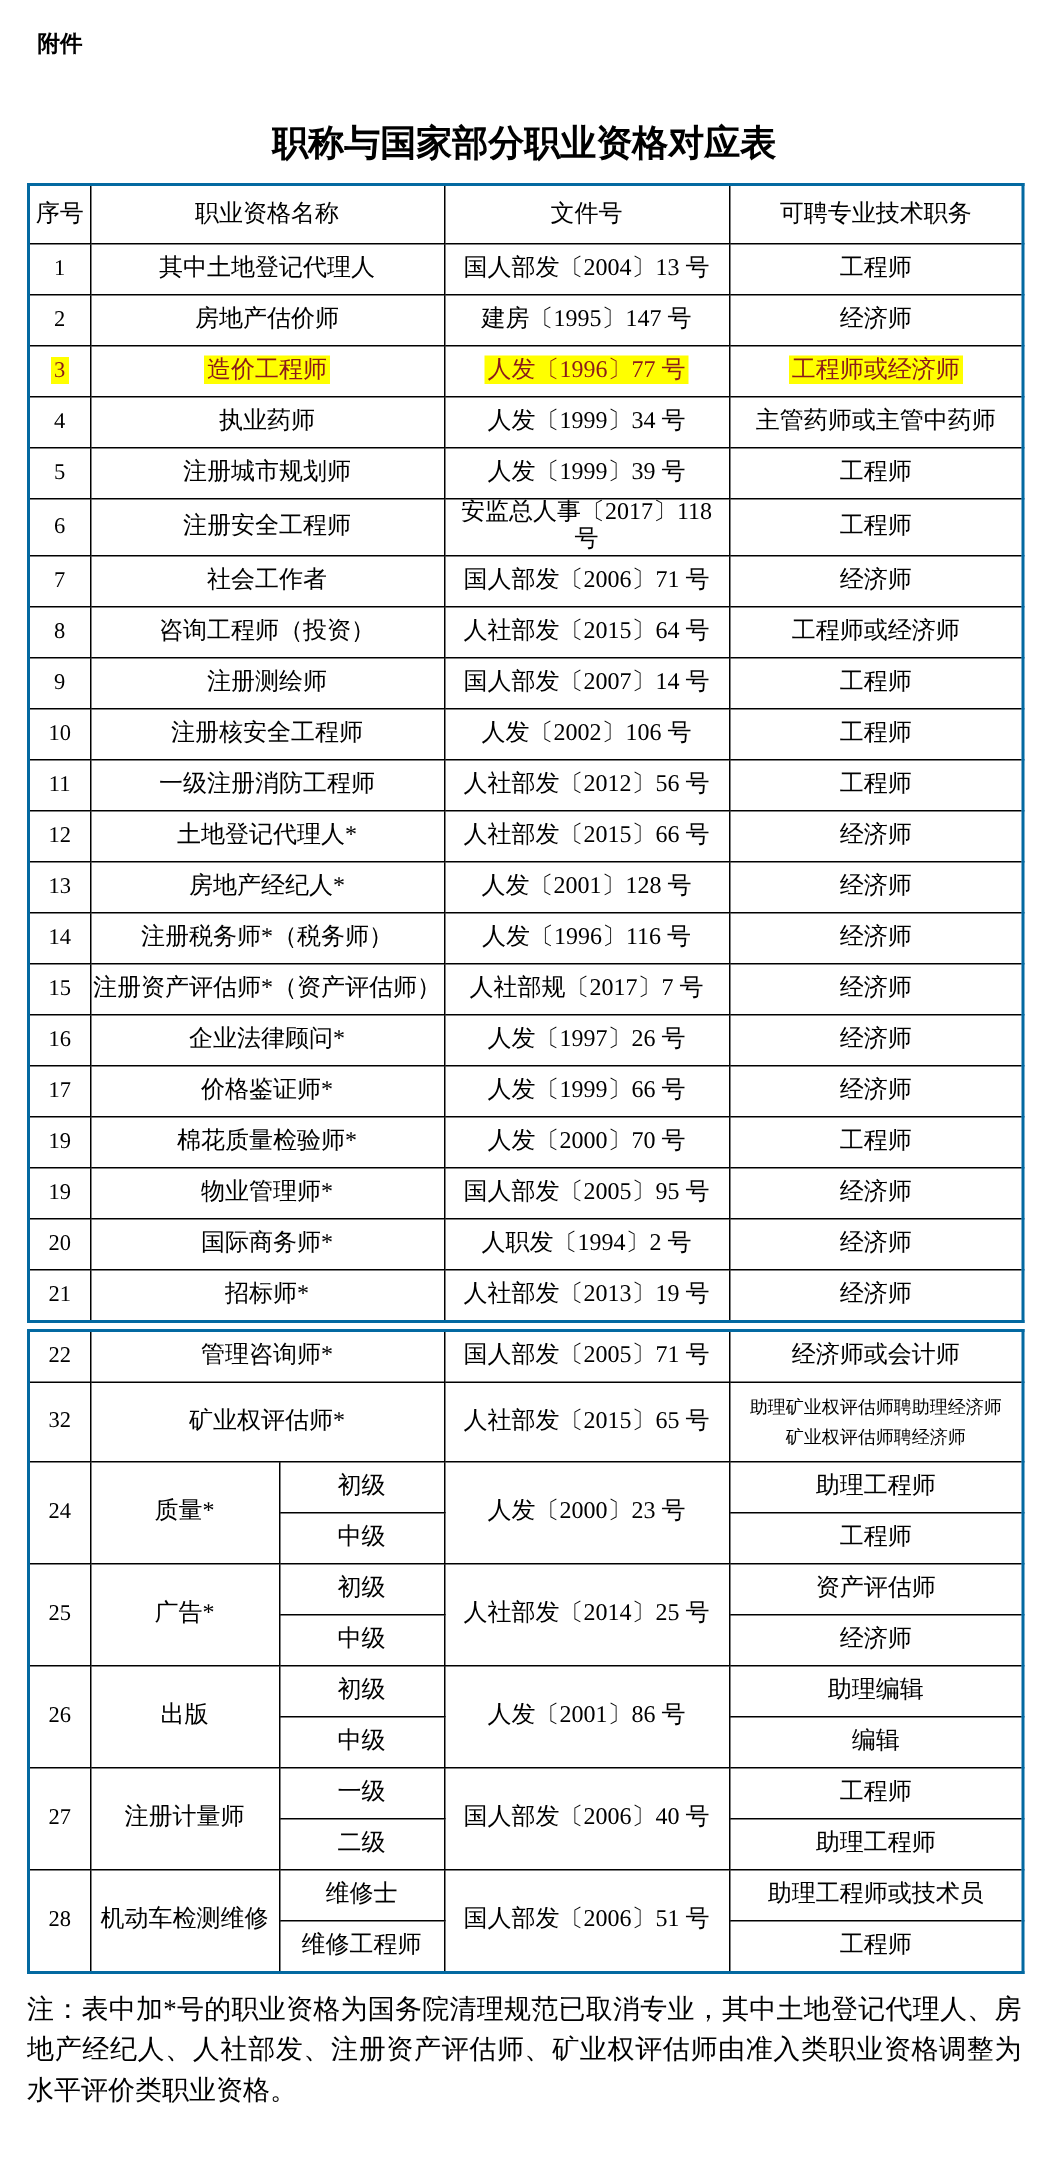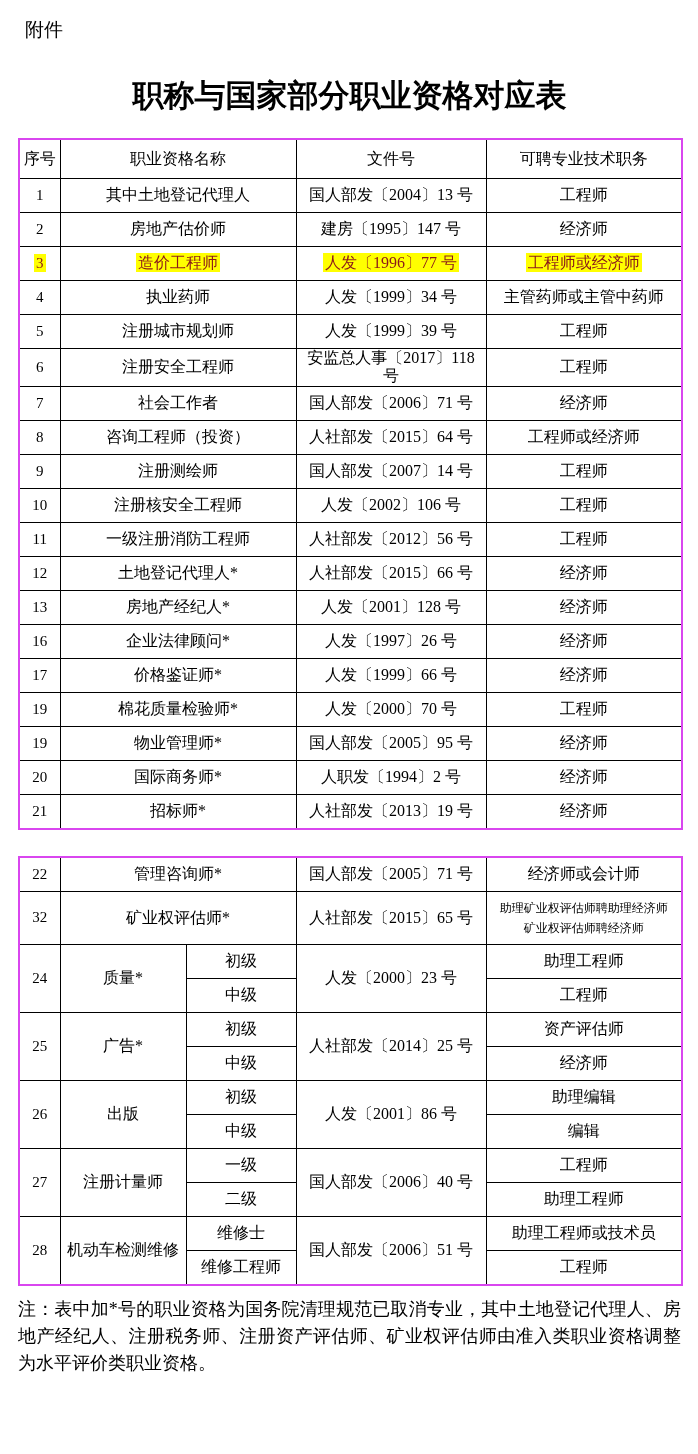--- a/index.html
+++ b/index.html
@@ -12,39 +12,39 @@
   body {
     width: 698px;
     min-height: 1454px;
   }
   .page {
     padding: 16px 17px 0 18px;
     box-sizing: border-box;
     width: 698px;
   }
   .attachment {
-    font-size: 19px;
-    font-weight: normal;
+    font-size: 15px;
+    font-weight: bold;
     margin: 2px 0 0 7px;
     line-height: 24px;
   }
   .title {
-    font-size: 31px;
+    font-size: 24px;
     font-weight: bold;
     text-align: center;
-    margin: 40px 0 28px 0;
+    margin: 40px 0 12px 0;
     line-height: 28px;
   }
   table.qual-table {
     border-collapse: collapse;
     table-layout: fixed;
     width: 663px;
-    border: 2px solid #d946ef;
-  }
-  table.qual-table.part2 { margin-top: 26px; }
+    border: 2px solid #0369a1;
+  }
+  table.qual-table.part2 { margin-top: 4px; }
   .qual-table th, .qual-table td {
     border: 1px solid #000;
     text-align: center;
     vertical-align: middle;
     font-size: 16px;
     font-weight: normal;
     padding: 0 1px;
     overflow: hidden;
     line-height: 1.15;
   }
@@ -166,20 +166,32 @@
           <td>人社部发〔2015〕66 号</td>
           <td>经济师</td>
         </tr>
         <tr>
           <td class="no">13</td>
           <td>房地产经纪人*</td>
           <td>人发〔2001〕128 号</td>
           <td>经济师</td>
         </tr>
         <tr>
+          <td class="no">14</td>
+          <td>注册税务师*（税务师）</td>
+          <td>人发〔1996〕116 号</td>
+          <td>经济师</td>
+        </tr>
+        <tr>
+          <td class="no">15</td>
+          <td>注册资产评估师*（资产评估师）</td>
+          <td>人社部规〔2017〕7 号</td>
+          <td>经济师</td>
+        </tr>
+        <tr>
           <td class="no">16</td>
           <td>企业法律顾问*</td>
           <td>人发〔1997〕26 号</td>
           <td>经济师</td>
         </tr>
         <tr>
           <td class="no">17</td>
           <td>价格鉴证师*</td>
           <td>人发〔1999〕66 号</td>
           <td>经济师</td>
@@ -286,15 +298,15 @@
           <td rowspan="2">国人部发〔2006〕51 号</td>
           <td>助理工程师或技术员</td>
         </tr>
         <tr>
           <td>维修工程师</td>
           <td>工程师</td>
         </tr>
       </tbody>
   </table>
 
-  <p class="note">注：表中加*号的职业资格为国务院清理规范已取消专业，其中土地登记代理人、房地产经纪人、注册税务师、注册资产评估师、矿业权评估师由准入类职业资格调整为水平评价类职业资格。</p>
+  <p class="note">注：表中加*号的职业资格为国务院清理规范已取消专业，其中土地登记代理人、房地产经纪人、人社部发、注册资产评估师、矿业权评估师由准入类职业资格调整为水平评价类职业资格。</p>
 
 </div>
 
 </body></html>

